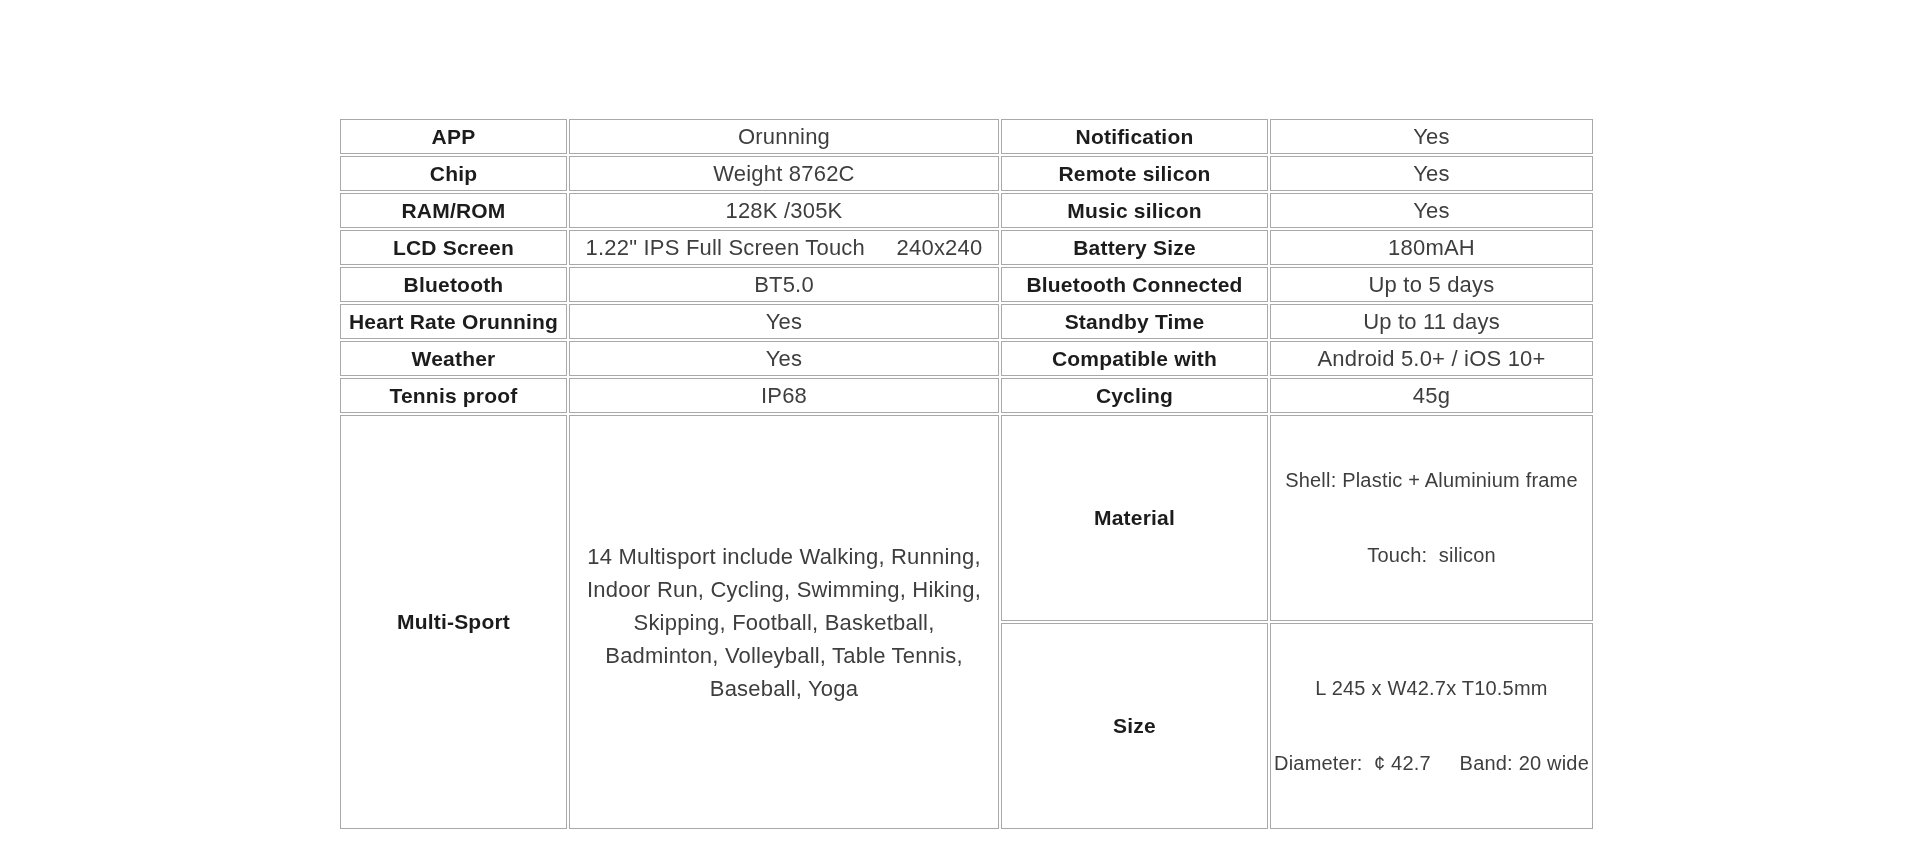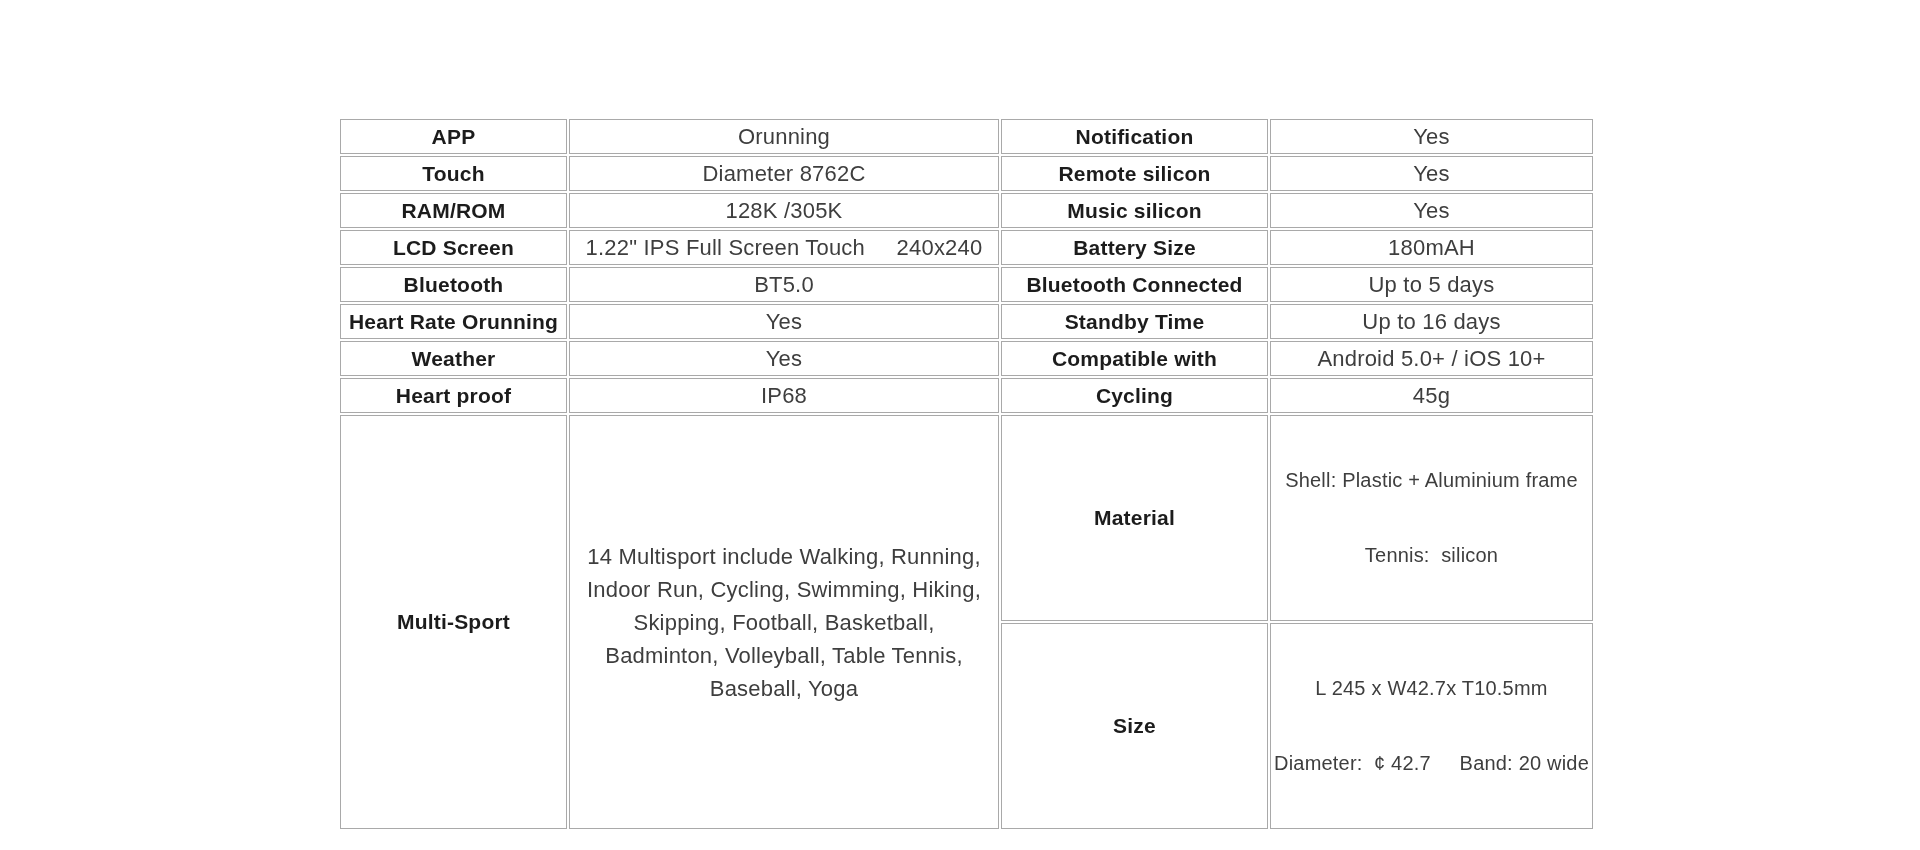--- a/index.html
+++ b/index.html
@@ -66,22 +66,22 @@
       <col style="width:323px">
     </colgroup>
     <tbody>
       <tr class="r-std">
         <td class="label-cell">APP</td>
         <td class="value-cell">Orunning</td>
         <td class="label-cell">Notification</td>
         <td class="value-cell">Yes</td>
       </tr>
       <tr class="r-std">
-        <td class="label-cell">Touch</td>
-        <td class="value-cell">Diameter 8762C</td>
+        <td class="label-cell">Chip</td>
+        <td class="value-cell">Weight 8762C</td>
         <td class="label-cell">Remote silicon</td>
         <td class="value-cell">Yes</td>
       </tr>
       <tr class="r-std">
         <td class="label-cell">RAM/ROM</td>
         <td class="value-cell">128K /305K</td>
         <td class="label-cell">Music silicon</td>
         <td class="value-cell">Yes</td>
       </tr>
       <tr class="r-std">
@@ -93,41 +93,41 @@
       <tr class="r-std">
         <td class="label-cell">Bluetooth</td>
         <td class="value-cell">BT5.0</td>
         <td class="label-cell">Bluetooth Connected</td>
         <td class="value-cell">Up to 5 days</td>
       </tr>
       <tr class="r-std">
         <td class="label-cell">Heart Rate Orunning</td>
         <td class="value-cell">Yes</td>
         <td class="label-cell">Standby Time</td>
-        <td class="value-cell">Up to 16 days</td>
+        <td class="value-cell">Up to 11 days</td>
       </tr>
       <tr class="r-std">
         <td class="label-cell">Weather</td>
         <td class="value-cell">Yes</td>
         <td class="label-cell">Compatible with</td>
         <td class="value-cell">Android 5.0+ / iOS 10+</td>
       </tr>
       <tr class="r-std">
-        <td class="label-cell">Heart proof</td>
+        <td class="label-cell">Tennis proof</td>
         <td class="value-cell">IP68</td>
         <td class="label-cell">Cycling</td>
         <td class="value-cell">45g</td>
       </tr>
       <tr class="r-material">
         <td class="label-cell" rowspan="2">Multi-Sport</td>
         <td class="value-cell multisport-cell" rowspan="2">14 Multisport include Walking, Running, Indoor Run, Cycling, Swimming, Hiking, Skipping, Football, Basketball, Badminton, Volleyball, Table Tennis, Baseball, Yoga</td>
         <td class="label-cell">Material</td>
         <td class="value-cell two-line-cell">
           <div class="cell-line">Shell: Plastic + Aluminium frame</div>
-          <div class="cell-line">Tennis:  silicon</div>
+          <div class="cell-line">Touch:  silicon</div>
         </td>
       </tr>
       <tr class="r-size">
         <td class="label-cell">Size</td>
         <td class="value-cell two-line-cell">
           <div class="cell-line">L 245 x W42.7x T10.5mm</div>
           <div class="cell-line">Diameter:  ¢ 42.7     Band: 20 wide</div>
         </td>
       </tr>
     </tbody>

